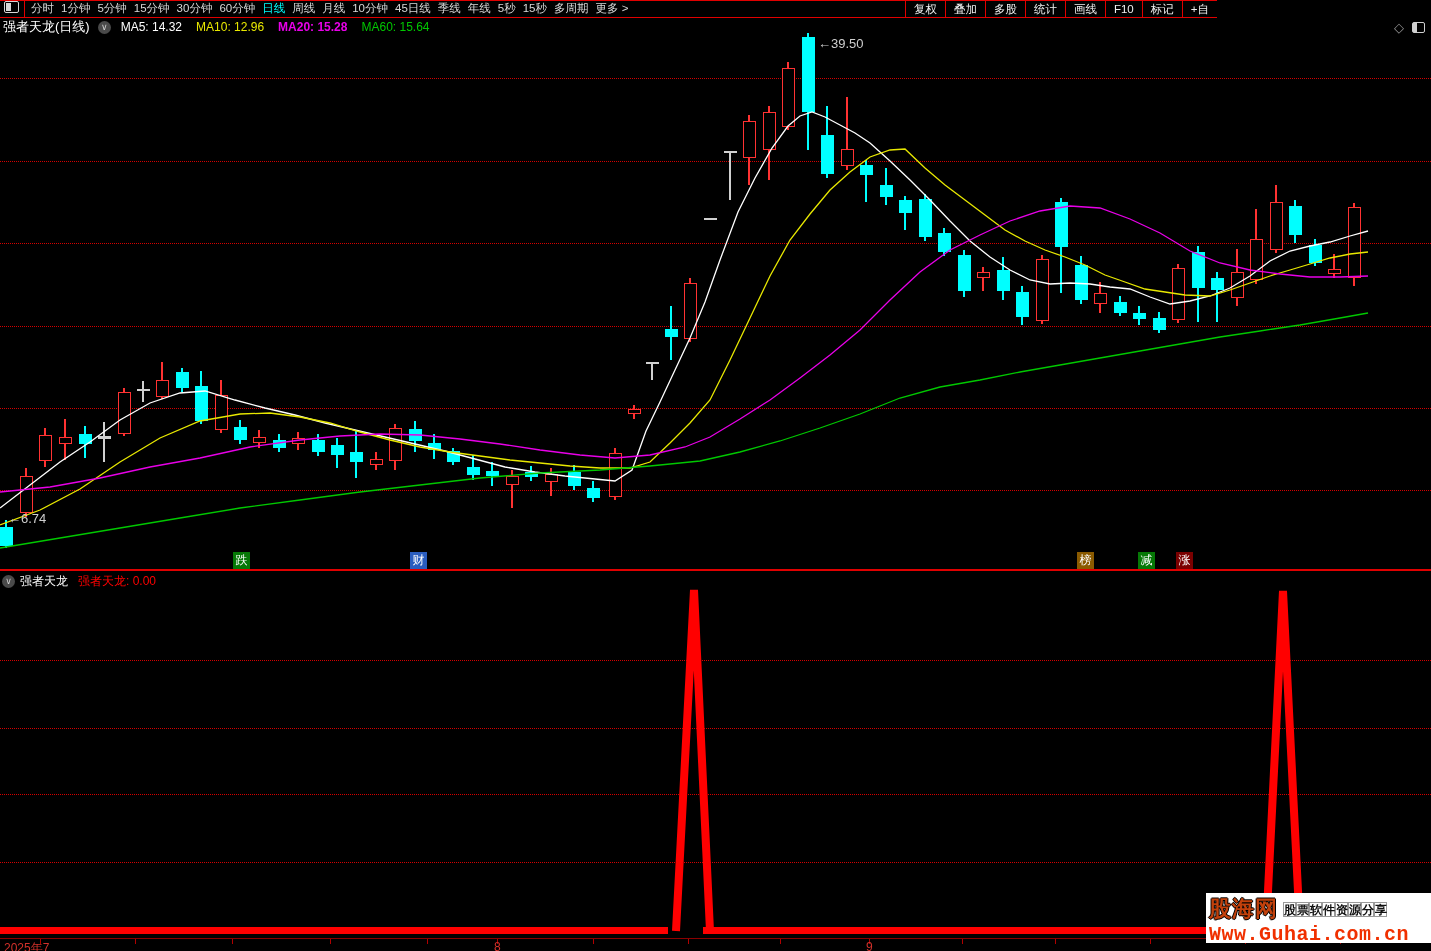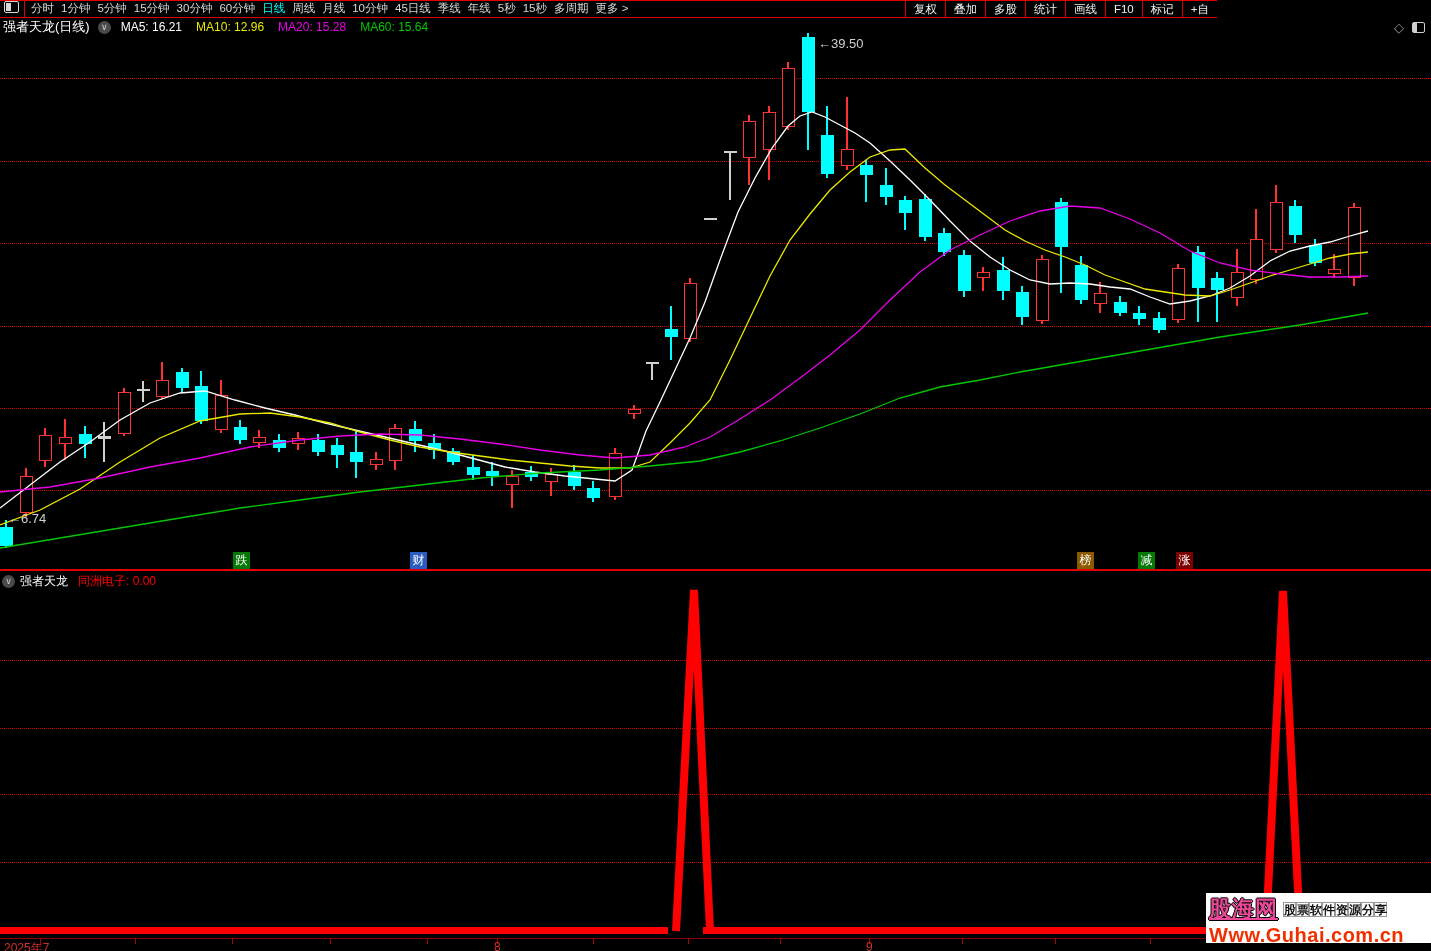--- a/index.html
+++ b/index.html
@@ -54,27 +54,27 @@
 
   
   .axis-line { position:absolute; left:0; top:938px; width:1431px; height:1px; background:#8b0000; z-index:2; }
   .tick { position:absolute; top:939px; width:1px; height:5px; background:#b00000; z-index:2; }
   .tlabel { position:absolute; top:940px; color:#d2312a; font-size:12px; z-index:2; white-space:nowrap; }
 
   
   .watermark { position:absolute; left:1206px; top:893px; width:225px; height:50px; background:#ffffff;
                z-index:10; padding:1px 3px; overflow:hidden; }
   .wm-row1 { display:flex; align-items:center; gap:5px; }
-  .wm-site { color:#ec4899; font-size:22px; font-weight:bold; letter-spacing:1px;
-             text-shadow:1px 0 #000,-1px 0 #000,0 1px #000,0 -1px #000; white-space:nowrap;text-decoration:underline; }
+  .wm-site { color:#c2410c; font-size:22px; font-weight:bold; letter-spacing:1px;
+             text-shadow:1px 0 #000,-1px 0 #000,0 1px #000,0 -1px #000; white-space:nowrap; }
   .wm-tagline { display:flex; }
   .wm-tagline span { display:inline-block; width:13px; height:15px; border:1px solid #9a9a9a;
                      color:#111; font-family:"Liberation Serif","DejaVu Serif",serif; font-weight:bold;
                      font-size:12px; line-height:14px; text-align:center; }
-  .wm-url { color:#f03000; font-size:20px; font-weight:bold; letter-spacing:0.5px; line-height:22px; white-space:nowrap; }
+  .wm-url { color:#f03000; font-size:20px; font-weight:bold; letter-spacing:0.5px; line-height:22px; white-space:nowrap;font-family:Liberation Mono, monospace; }
 </style>
 </head>
 <body>
 
 <div class="screen">
 
   <div class="topbar">
     <span class="logo-box">
         <span class="fill"></span>
       </span>
@@ -107,43 +107,43 @@
         <span class="ri">F10</span>
         <span class="ri">标记</span>
         <span class="ri">+自</span>
       </div>
   </div>
 
   <div class="titlebar">
     <span class="stock-title">强者天龙(日线)</span>
     <span class="circ">∨</span>
     <div style="display:flex;align-items:center;">
-        <span class="ma-label" style="color: rgb(255, 255, 255);">MA5: 16.21</span>
+        <span class="ma-label" style="color: rgb(255, 255, 255);">MA5: 14.32</span>
         <span class="ma-label" style="color: rgb(232, 232, 0);">MA10: 12.96</span>
-        <span class="ma-label" style="color: rgb(232, 0, 232);">MA20: 15.28</span>
+        <span class="ma-label" style="color: rgb(232, 0, 232); font-weight: bold;">MA20: 15.28</span>
         <span class="ma-label" style="color: rgb(0, 200, 0);">MA60: 15.64</span>
       </div>
     <div class="tb2-right">
       <span class="diamond">◇</span>
       <span class="panel-icon">
           <span class="fill"></span>
         </span>
     </div>
   </div>
 
   <div id="main-chart"></div>
   <span class="px-label" id="high-label" style="left: 818px; top: 36px;">←39.50</span>
   <span class="px-label" id="low-label" style="left: 8px; top: 511px;">←6.74</span>
 
   <div class="sep-line" style="top:569px;"></div>
 
   <div class="ind-header">
     <span class="circ" style="margin:0 5px 0 2px;">∨</span>
     <span class="ind-name">强者天龙</span>
-    <span class="ind-value">同洲电子: 0.00</span>
+    <span class="ind-value">强者天龙: 0.00</span>
   </div>
   <div id="indicator-panel"></div>
 
   <div class="axis-line"></div>
   <div id="timeline"></div>
 
   <div class="watermark">
     <div class="wm-row1">
       <span class="wm-site">股海网</span>
       <span class="wm-tagline" id="wm-tagline">

